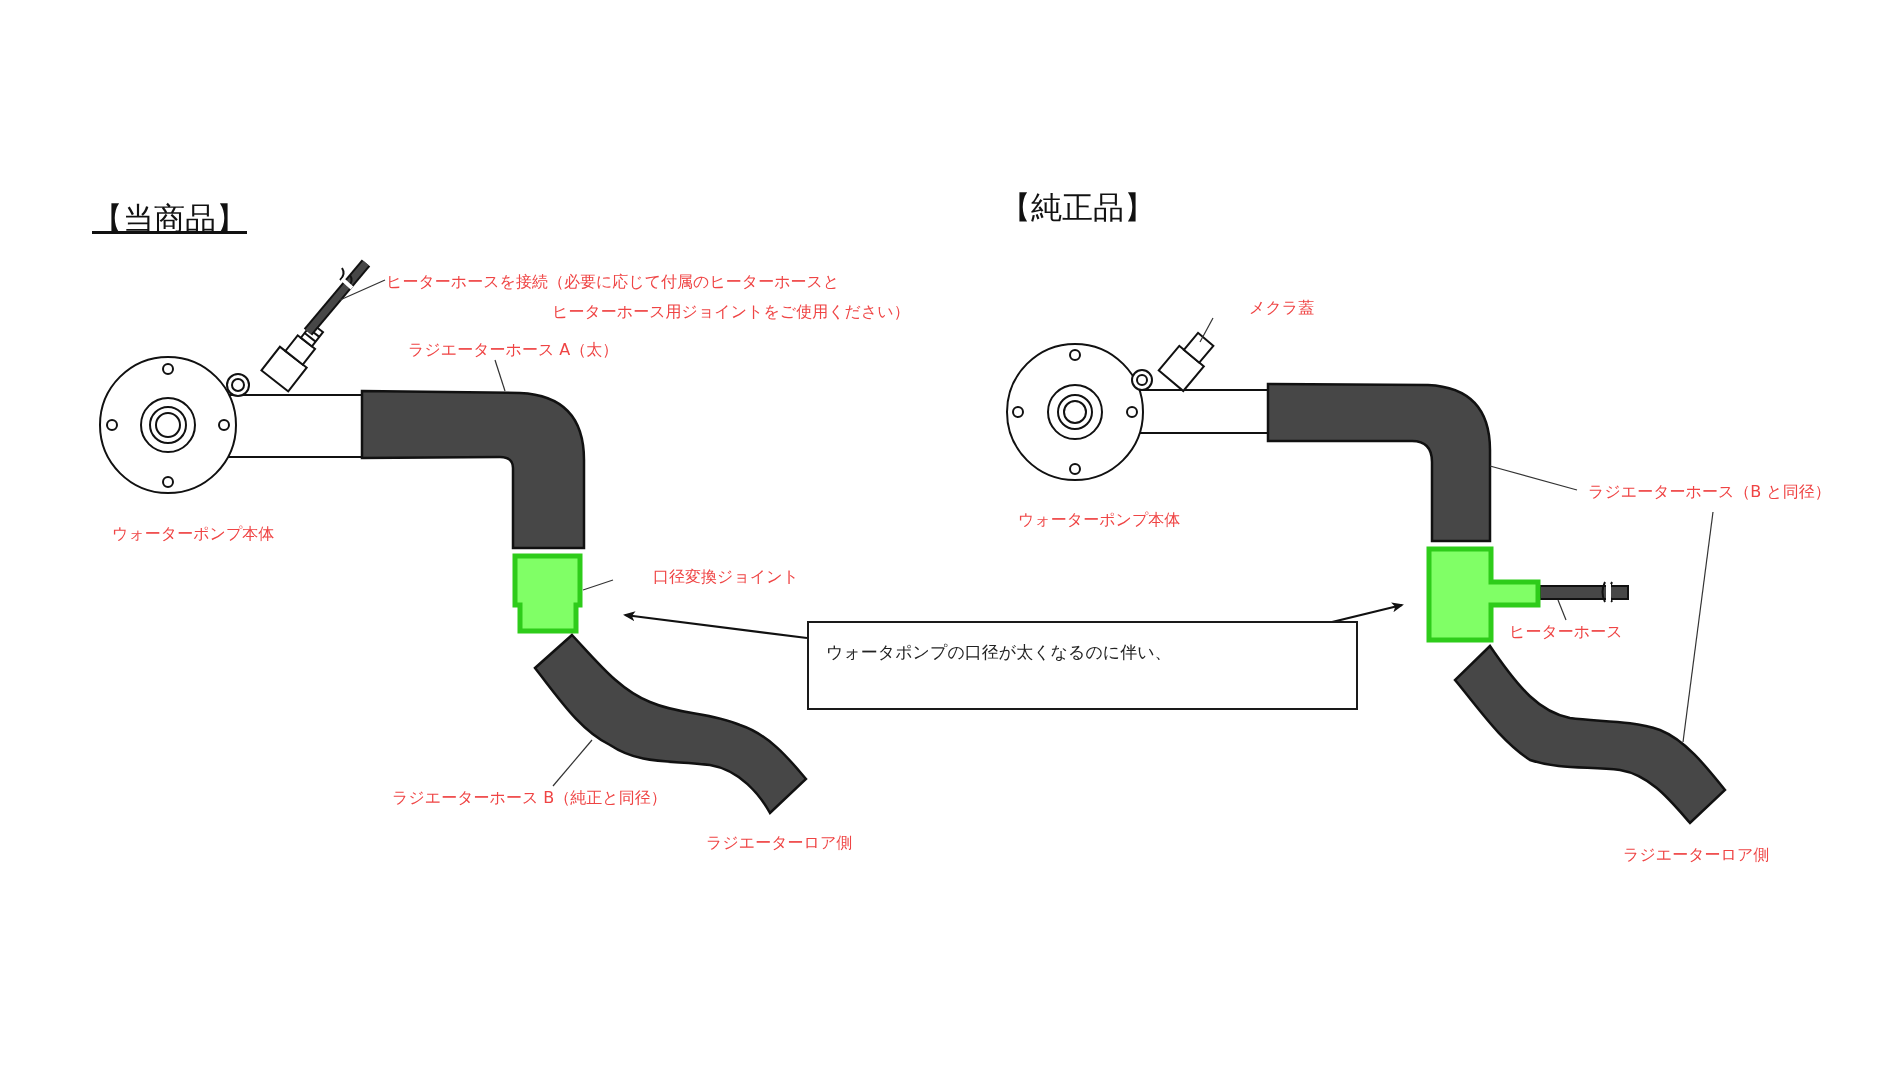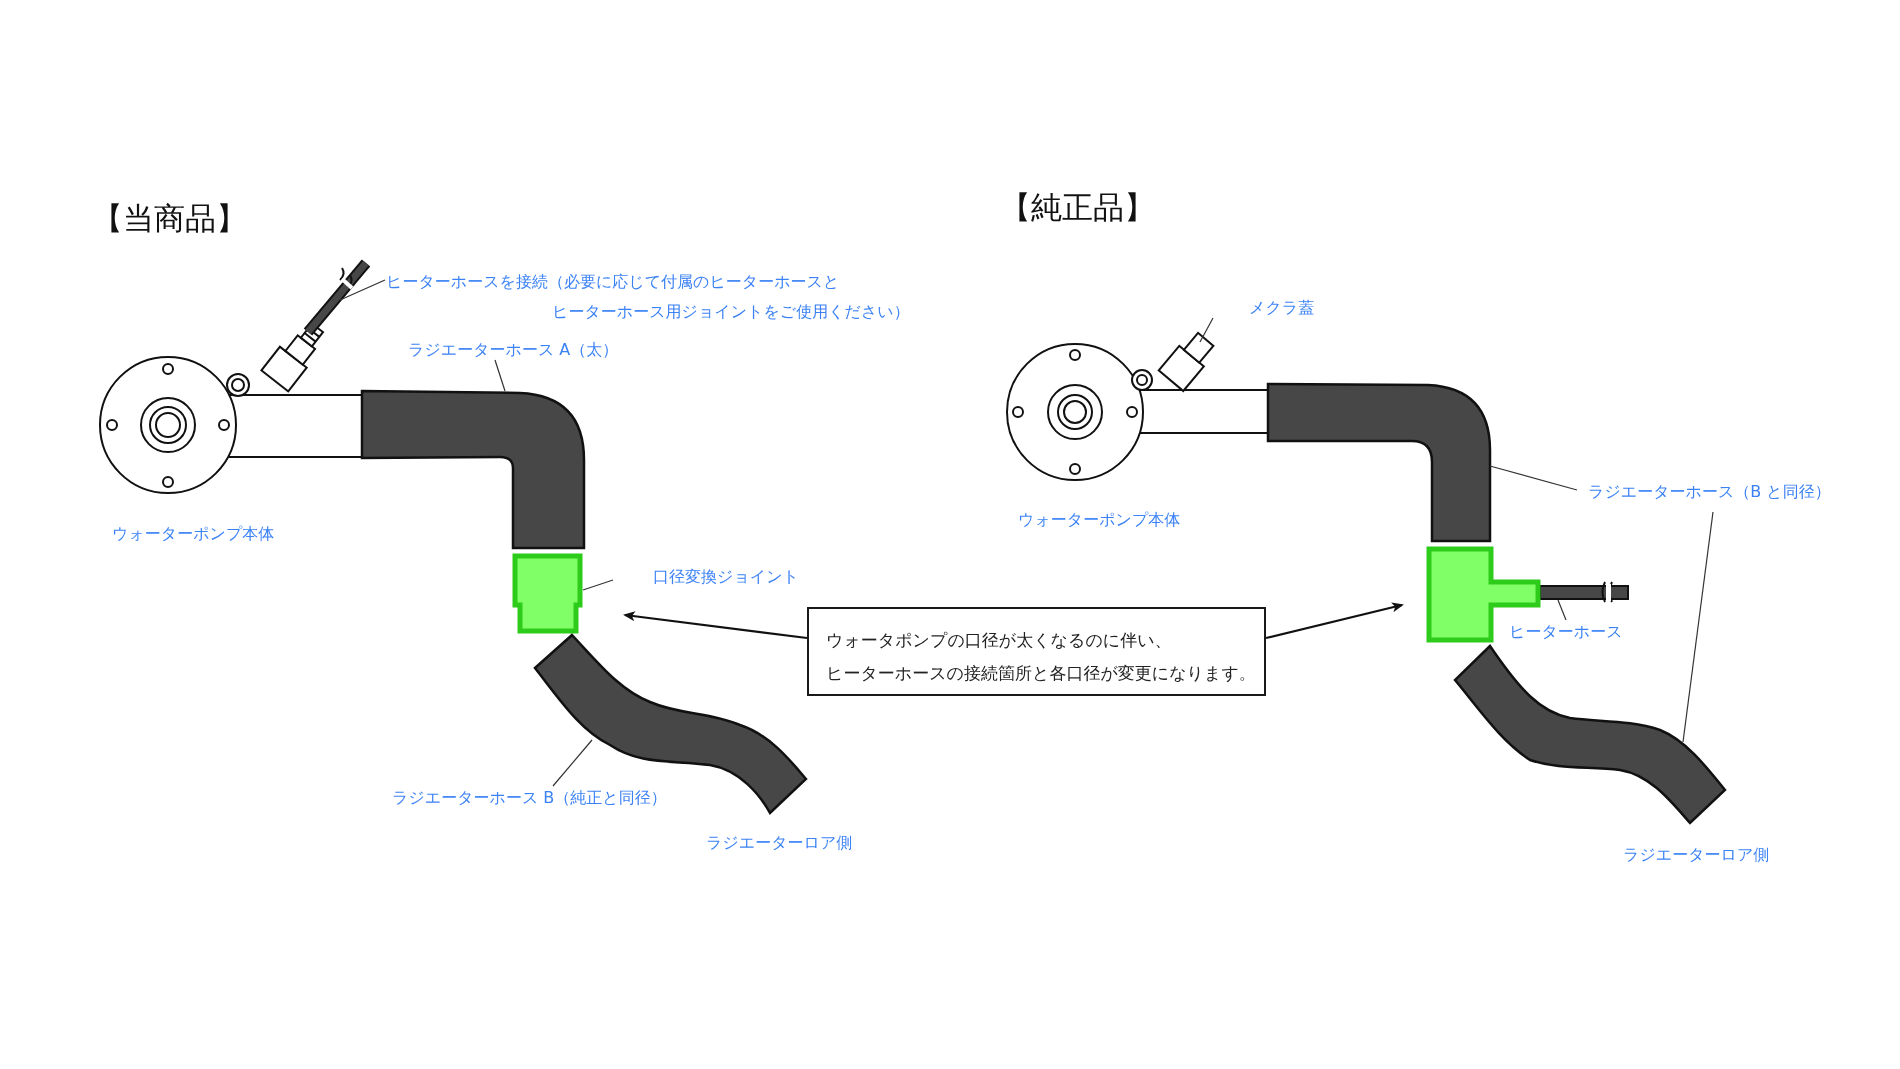--- a/index.html
+++ b/index.html
@@ -1,22 +1,22 @@
 <!DOCTYPE html>
 <html><head>
 <meta charset="utf-8">
 <style>
   html, body { margin: 0; padding: 0; background: #ffffff; }
   body { width: 1900px; height: 1069px; position: relative; overflow: hidden;
          font-family: "DejaVu Sans", "Liberation Sans", sans-serif; color: #222; }
   svg { position: absolute; left: 0; top: 0; }
-  .lbl { position: absolute; white-space: nowrap; font-size: 16px; line-height: 20px; color: #3b82f6; }
+  .lbl { position: absolute; white-space: nowrap; font-size: 16px; line-height: 20px; color: #ef4444; }
   .title { position: absolute; white-space: nowrap; font-size: 31px; line-height: 36px; color: #111; }
-  .note-box { position: absolute; left: 807px; top: 607px; width: 459px; height: 89px;
-              border: 2px solid #1a1a1a; background: #fff; box-sizing: border-box; }
+  .note-box { position: absolute; left: 807px; top: 621px; width: 551px; height: 89px;
+              border: 2px solid #1a1a1a; background: #fff; box-sizing: border-box; font-family: Liberation Mono, monospace; }
   .note-line { position: absolute; left: 17px; font-size: 17px; line-height: 22px; white-space: nowrap; color: #222; }
 </style>
 </head>
 <body>
 
 <svg width="1900" height="1069" viewBox="0 0 1900 1069">
   <defs>
     <marker id="arrowhead" markerWidth="12" markerHeight="10" refX="10" refY="5" orient="auto" markerUnits="userSpaceOnUse">
       <path d="M0,0 L12,5 L0,10 L3,5 Z" fill="#111"></path>
     </marker>
@@ -101,33 +101,32 @@
 
     <path d="M1490,646 L1455,680 C1480,710 1500,740 1530,760 C1560,770 1590,766 1620,770 C1650,775 1670,800 1690,823 L1725,790 C1705,765 1685,740 1660,730 C1630,720 1600,722 1570,718 C1540,712 1520,690 1490,646 Z" fill="#474747" stroke="#111" stroke-width="2.5"></path>
 
     <line x1="1213" y1="318" x2="1200" y2="342" stroke="#333" stroke-width="1.2"></line>
     <line x1="1490" y1="466" x2="1577" y2="490" stroke="#333" stroke-width="1.2"></line>
     <line x1="1713" y1="512" x2="1683" y2="742" stroke="#333" stroke-width="1.2"></line>
     <line x1="1558" y1="600" x2="1566" y2="620" stroke="#333" stroke-width="1.2"></line>
   </g>
 </svg>
 
-<div class="title" style="left:92px; top:200px;">【当商品】</div>
+<div class="title" style="left:92px; top:200px;text-decoration:underline;">【当商品】</div>
 <div class="title" style="left:1000px; top:189px;">【純正品】</div>
 
 <div class="lbl" style="left:386px; top:272px;">ヒーターホースを接続（必要に応じて付属のヒーターホースと</div>
 <div class="lbl" style="left:552px; top:302px;">ヒーターホース用ジョイントをご使用ください）</div>
 <div class="lbl" style="left:408px; top:340px;">ラジエーターホース A（太）</div>
 <div class="lbl" style="left:112px; top:524px;">ウォーターポンプ本体</div>
 <div class="lbl" style="left:614px; top:567px;margin-left:39px;">口径変換ジョイント</div>
 <div class="lbl" style="left:392px; top:788px;">ラジエーターホース B（純正と同径）</div>
 <div class="lbl" style="left:706px; top:833px;">ラジエーターロア側</div>
 
 <div class="note-box">
   <div class="note-line" style="top:20px;">ウォータポンプの口径が太くなるのに伴い、</div>
-  <div class="note-line" style="top:53px;">ヒーターホースの接続箇所と各口径が変更になります。</div>
 </div>
 
 <div class="lbl" style="left:1249px; top:298px;">メクラ蓋</div>
 <div class="lbl" style="left:1018px; top:510px;">ウォーターポンプ本体</div>
 <div class="lbl" style="left:1588px; top:482px;">ラジエーターホース（B と同径）</div>
 <div class="lbl" style="left:1509px; top:622px;">ヒーターホース</div>
 <div class="lbl" style="left:1623px; top:845px;">ラジエーターロア側</div>
 
 </body></html>

